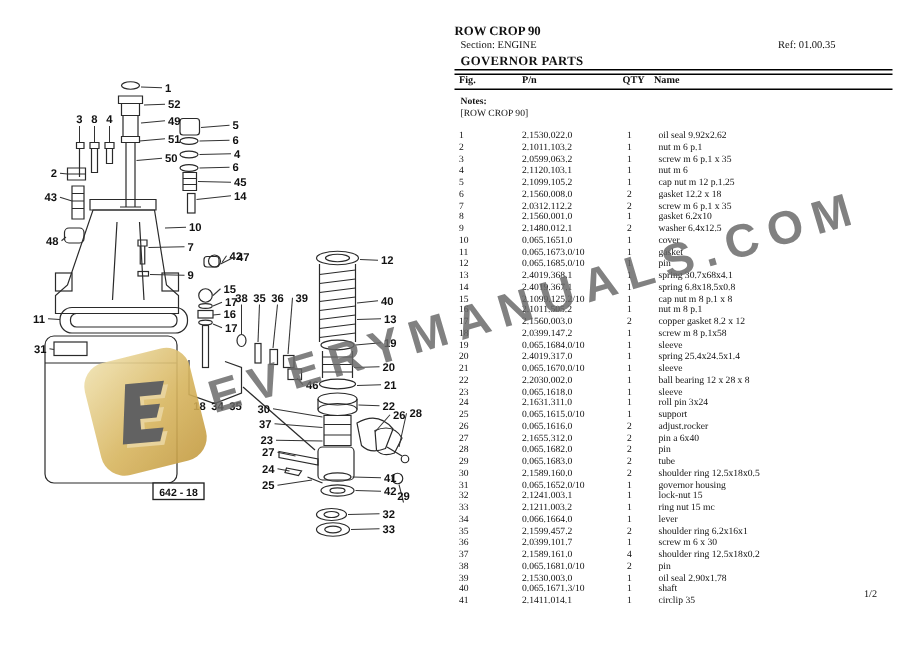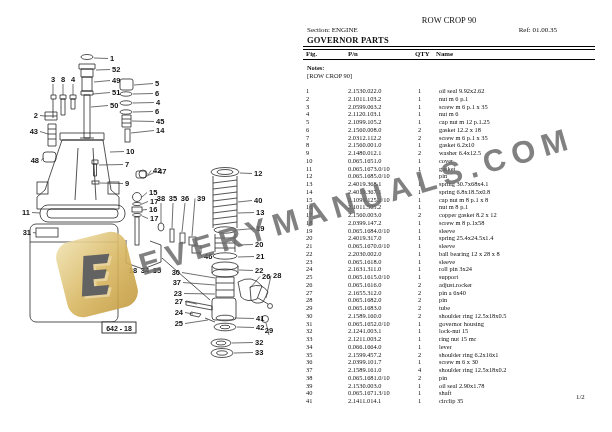--- a/index.html
+++ b/index.html
@@ -7,21 +7,21 @@
         font-family:"Liberation Serif",serif;color:#111;}
   
   #diagram{position:absolute;left:0;top:0;z-index:1;}
   #diagram .art{stroke:#2a2a2a;stroke-width:.8;fill:none;}
   #diagram .leader{stroke:#333;stroke-width:.7;}
   #diagram .callout{font:bold 7.5px "Liberation Sans",sans-serif;fill:#111;}
   #diagram .figbox{fill:#fff;stroke:#222;stroke-width:.9;}
   #diagram .figtext{font:bold 7px "Liberation Sans",sans-serif;fill:#111;}
   
   .table-area{position:absolute;left:303px;top:14px;width:292px;height:404px;z-index:1;}
-  .doc-title{position:absolute;top:1px;width:100%;text-align:center;font-size:8.5px;font-weight:normal;}
+  .doc-title{position:absolute;top:1px;width:100%;font-size:8.5px;font-weight:bold;}
   .section-row{position:absolute;top:12px;left:0;right:0;display:flex;justify-content:space-between;font-size:7px;}
   .section-row .sec{padding-left:4px;}
   .section-row .ref{padding-right:38px;}
   .subtitle{position:absolute;top:21px;left:4px;font-size:8.5px;font-weight:bold;letter-spacing:.2px;text-align:center;}
   .rule{position:absolute;left:0;right:0;height:1px;background:#000;}
   .rule-a{top:32px;}.rule-b{top:34.5px;}.rule-c{top:45px;}
   .col-header{position:absolute;top:36px;left:0;right:0;display:flex;font-size:6.8px;font-weight:bold;}
   .notes-label{position:absolute;top:50px;left:4px;font-size:6.4px;font-weight:bold;}
   .notes-value{position:absolute;top:57.5px;left:4px;font-size:6.4px;}
   #rows{position:absolute;top:73px;left:0;right:0;}

